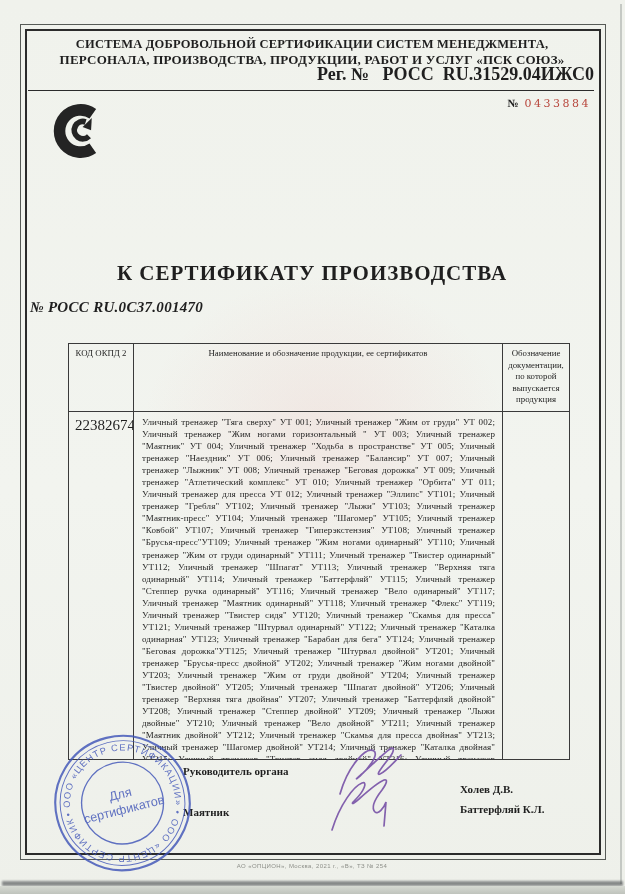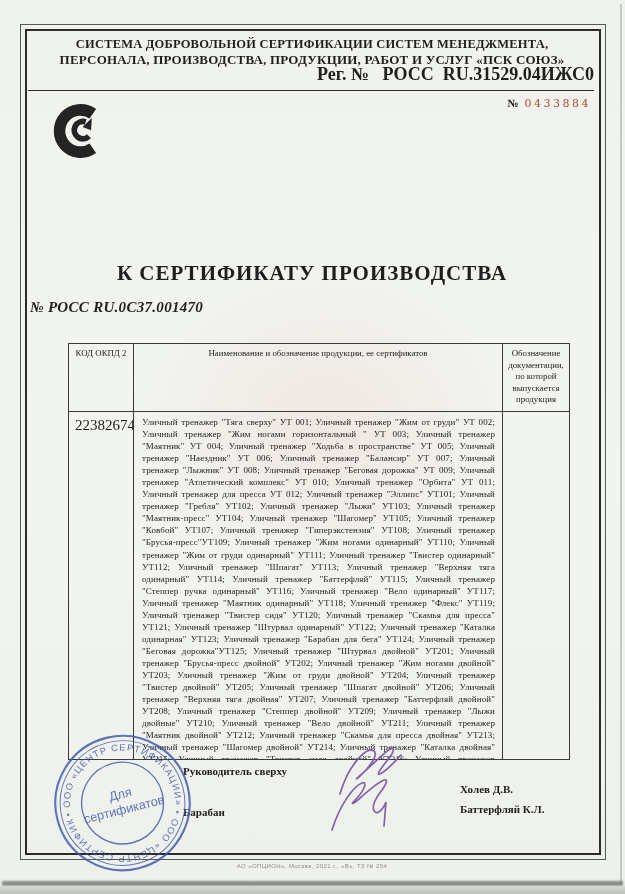--- a/index.html
+++ b/index.html
@@ -84,23 +84,23 @@
 
   <div class="ctable">
     <div class="cell th">КОД ОКПД 2</div>
     <div class="cell th">Наименование и обозначение продукции, ее сертификатов</div>
     <div class="cell th last-col">Обозначение документации, по которой выпускается продукция</div>
     <div class="cell td-code last-row">22382674</div>
     <div class="cell td-products last-row">Уличный тренажер "Тяга сверху" УТ 001; Уличный тренажер "Жим от груди" УТ 002; Уличный тренажер "Жим ногами горизонтальный " УТ 003; Уличный тренажер "Маятник" УТ 004; Уличный тренажер "Ходьба в пространстве" УТ 005; Уличный тренажер "Наездник" УТ 006; Уличный тренажер "Балансир" УТ 007; Уличный тренажер "Лыжник" УТ 008; Уличный тренажер "Беговая дорожка" УТ 009; Уличный тренажер "Атлетический комплекс" УТ 010; Уличный тренажер "Орбита" УТ 011; Уличный тренажер для пресса УТ 012; Уличный тренажер "Эллипс" УТ101; Уличный тренажер "Гребля" УТ102; Уличный тренажер "Лыжи" УТ103; Уличный тренажер "Маятник-пресс" УТ104; Уличный тренажер "Шагомер" УТ105; Уличный тренажер "Ковбой" УТ107; Уличный тренажер "Гиперэкстензия" УТ108; Уличный тренажер "Брусья-пресс"УТ109; Уличный тренажер "Жим ногами одинарный" УТ110; Уличный тренажер "Жим от груди одинарный"  УТ111; Уличный тренажер "Твистер одинарный" УТ112; Уличный тренажер "Шпагат" УТ113; Уличный тренажер "Верхняя тяга одинарный"  УТ114; Уличный тренажер "Баттерфляй" УТ115; Уличный тренажер "Степпер ручка одинарный" УТ116; Уличный тренажер "Вело одинарный" УТ117; Уличный тренажер "Маятник одинарный" УТ118; Уличный тренажер "Флекс" УТ119; Уличный тренажер "Твистер сидя" УТ120; Уличный тренажер "Скамья для пресса" УТ121; Уличный тренажер "Штурвал одинарный" УТ122; Уличный тренажер "Каталка одинарная" УТ123; Уличный тренажер "Барабан для бега" УТ124; Уличный тренажер "Беговая дорожка"УТ125; Уличный тренажер "Штурвал двойной" УТ201; Уличный тренажер "Брусья-пресс двойной" УТ202; Уличный тренажер "Жим ногами двойной" УТ203; Уличный тренажер "Жим от груди двойной" УТ204; Уличный тренажер "Твистер двойной" УТ205; Уличный тренажер "Шпагат двойной" УТ206; Уличный тренажер "Верхняя тяга двойная" УТ207; Уличный тренажер "Баттерфляй двойной" УТ208; Уличный тренажер "Степпер двойной" УТ209; Уличный тренажер "Лыжи двойные" УТ210; Уличный тренажер "Вело двойной" УТ211; Уличный тренажер "Маятник двойной" УТ212; Уличный тренажер "Скамья для пресса двойная" УТ213; Уличный тренажер "Шагомер двойной" УТ214; Уличный тренажер "Каталка двойная" УТ215; Уличный тренажер "Твистер сидя двойной" УТ216; Уличный тренажер "Турник разнохватовый двойной" УТ217; Уличный тренажер "Штурвал Пресс Супер</div>
     <div class="cell last-col last-row"></div>
   </div>
 
-  <div class="sig-label lab1">Руководитель сверху</div>
+  <div class="sig-label lab1">Руководитель органа</div>
   <div class="sig-name nm1">Холев Д.В.</div>
-  <div class="sig-label lab2">Барабан</div>
+  <div class="sig-label lab2">Маятник</div>
   <div class="sig-name nm2">Баттерфляй К.Л.</div>
 
   <div class="signatures">
     <svg width="112" height="96" viewBox="0 0 112 96">
       <g fill="none" stroke="#7a55a8" stroke-width="1.7" stroke-linecap="round" opacity="0.92">
         <path d="M22,52 C30,24 48,4 56,9 C61,13 50,27 42,34 C36,39 38,37 45,31 C55,22 66,11 72,7 C76,4 77,8 72,15 C64,25 57,34 62,32 C69,29 78,18 83,13"></path>
         <path d="M14,88 C22,62 36,44 44,41 C50,39 46,49 38,57 C32,63 34,63 41,57 C51,48 61,40 66,38 C70,37 69,41 64,48 C57,57 53,66 57,70 C60,73 66,66 68,60 L66,84"></path>
       </g>
     </svg>
   </div>

